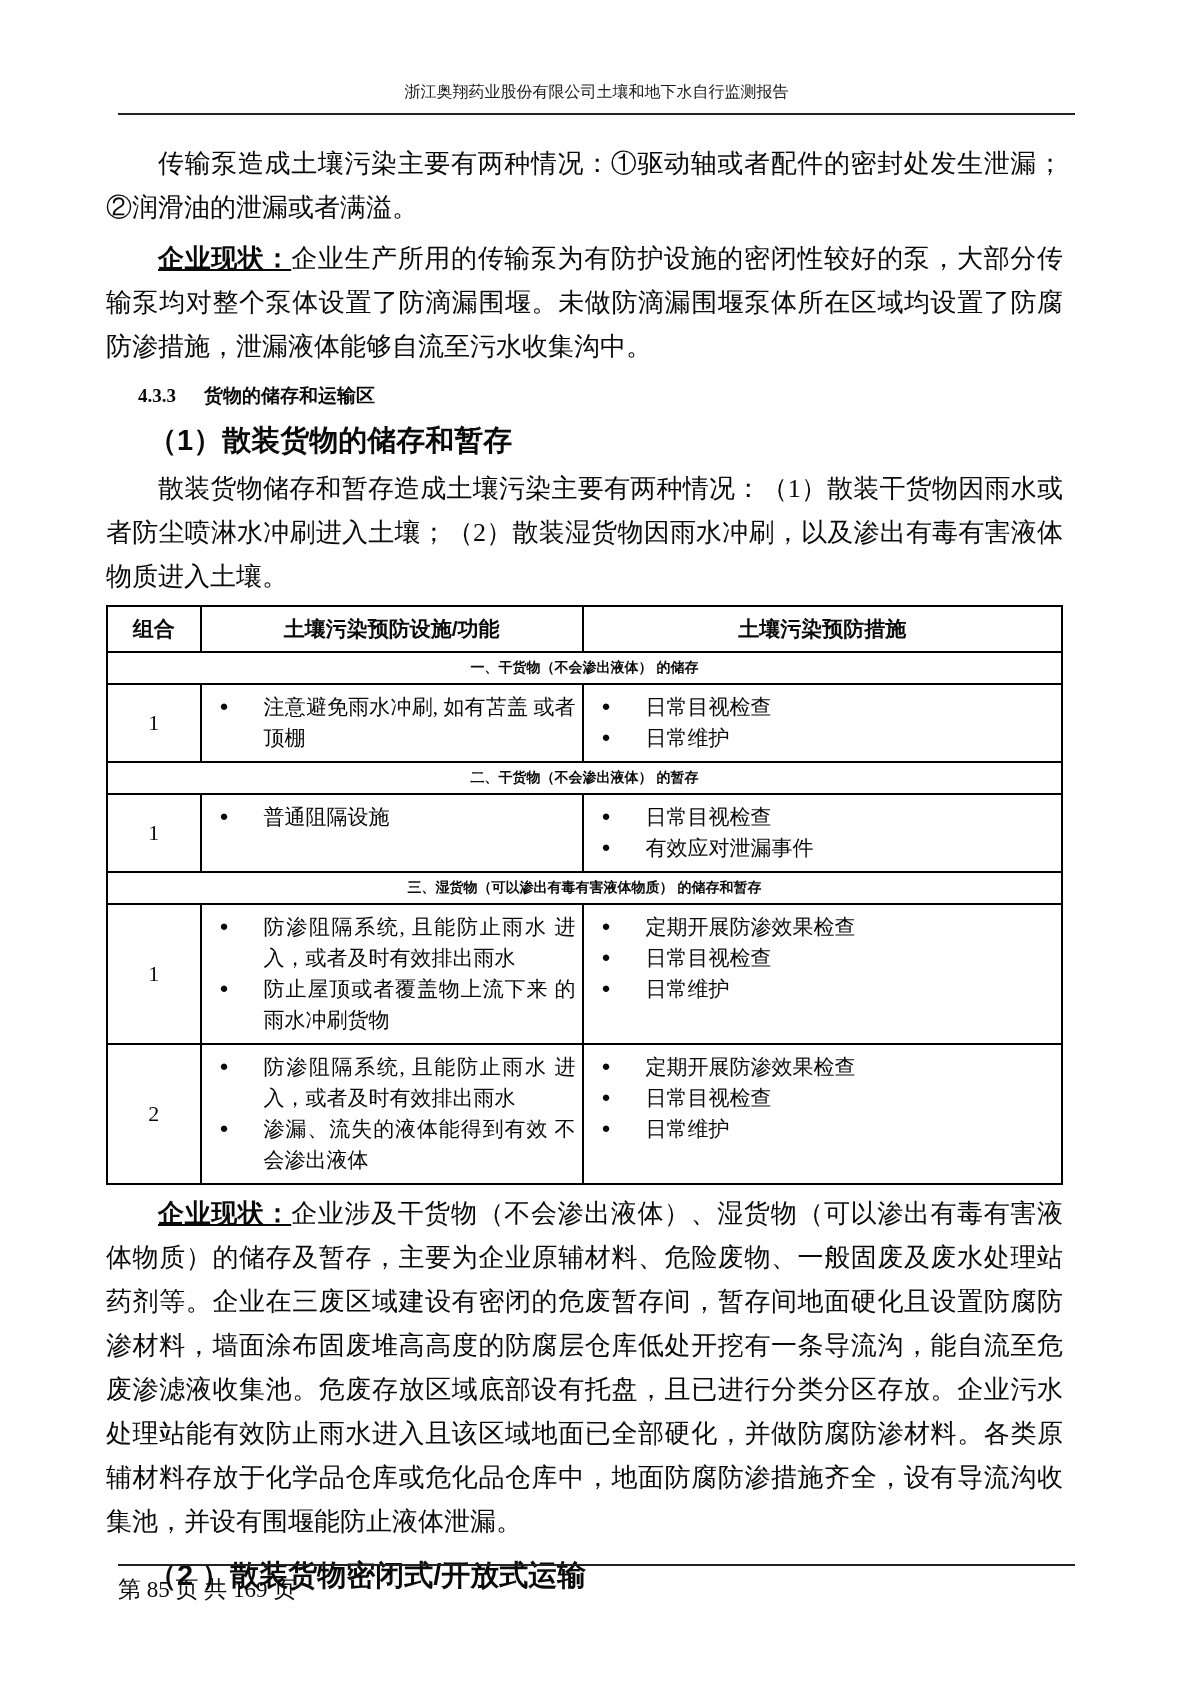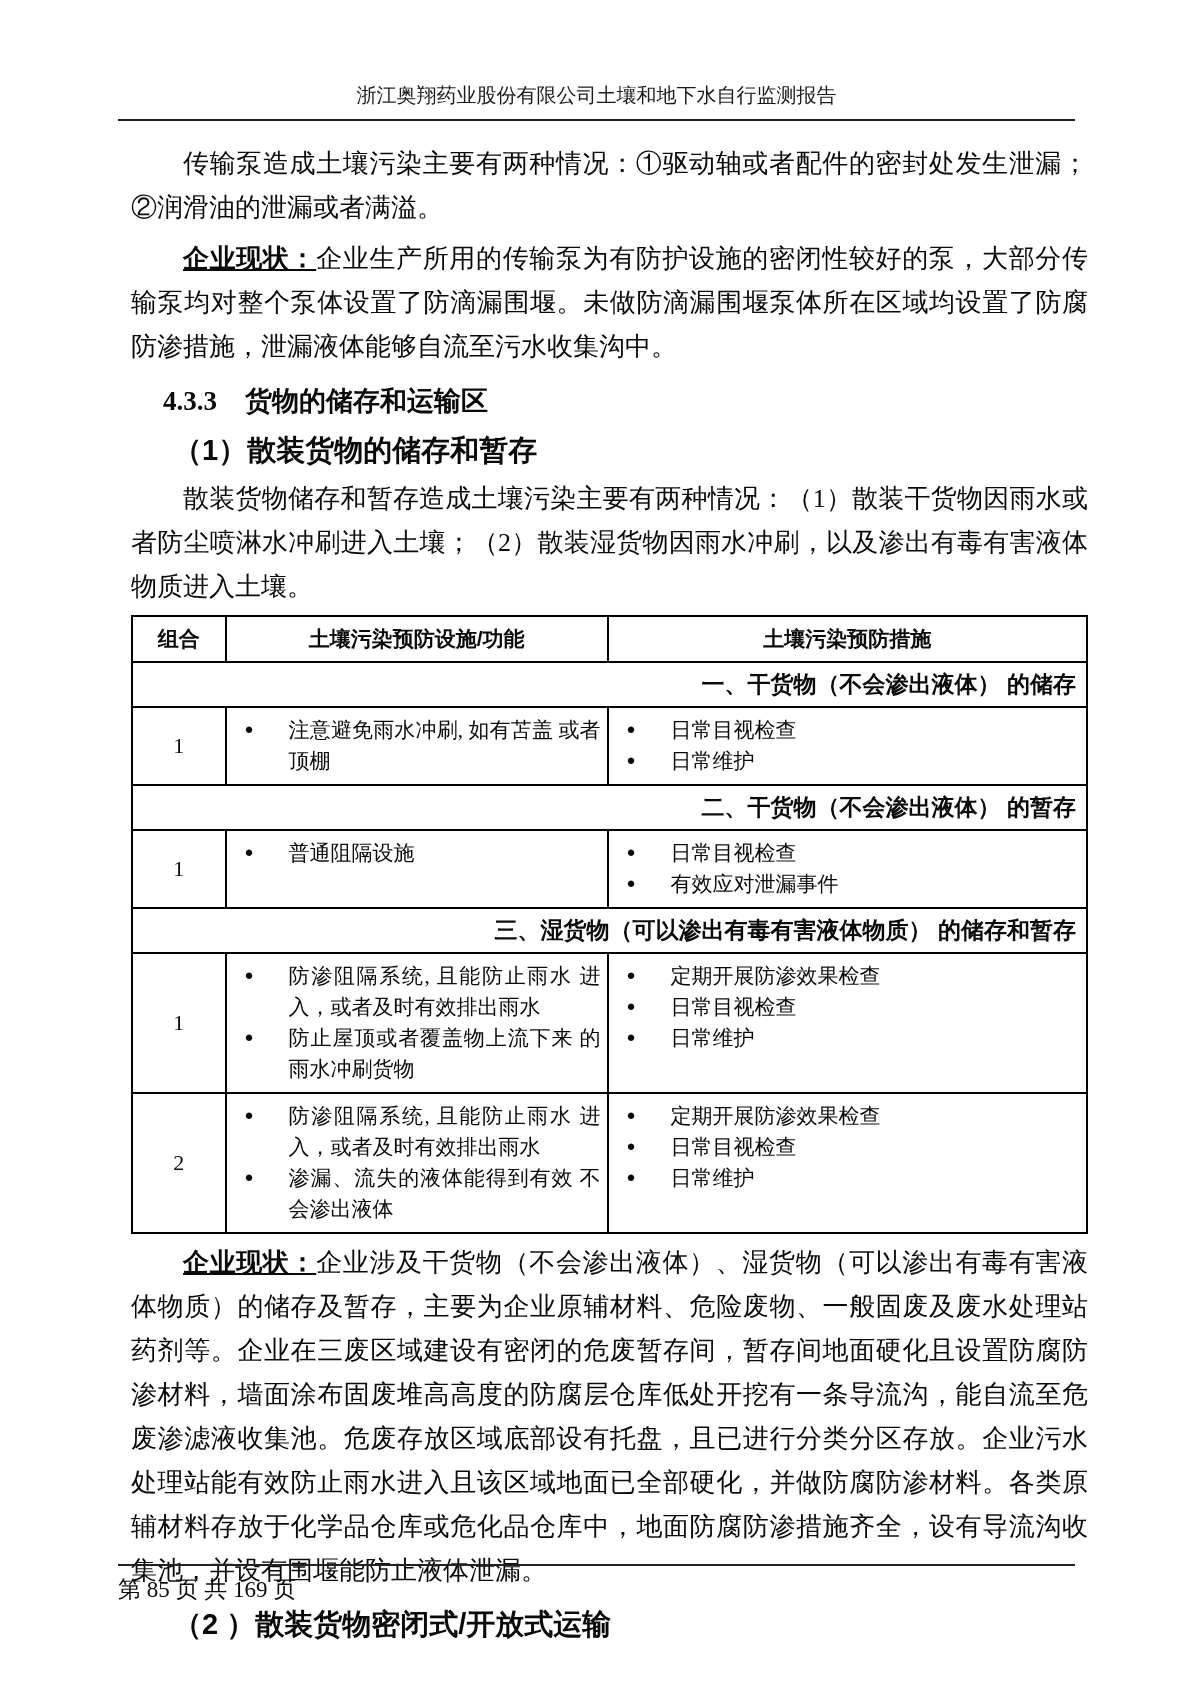--- a/index.html
+++ b/index.html
@@ -6,41 +6,41 @@
   body {
     width: 1199px; height: 1696px;
     position: relative;
     background: #ffffff;
     color: #0a0a0a;
     font-family: "Liberation Serif", serif;
   }
   .page-header {
     position: absolute; top: 82px; left: 118px; width: 957px;
     text-align: center;
-    font-size: 20px;
+    font-size: 16px;
     color: #1a1a1a;
     padding-bottom: 10px;
     border-bottom: 2.5px solid #222222;
   }
   .content {
-    position: absolute; top: 136px; left: 131px; width: 957px;
+    position: absolute; top: 136px; left: 106px; width: 957px;
   }
   .body-para {
     font-size: 26px; line-height: 44px;
     text-align: justify; text-indent: 2em;
     margin: 6px 0;
   }
   .status-label {
     font-family: "Liberation Sans", sans-serif;
     font-weight: bold;
     text-decoration: underline;
   }
   .h-num {
     margin: 14px 0 4px 32px;
-    font-size: 27px; font-weight: bold;
+    font-size: 19px; font-weight: bold;
   }
   .h-num .num { font-family: "Liberation Serif", serif; margin-right: 28px; }
   .h-num .ttl { font-family: "Liberation Sans", sans-serif; }
   .h-sub {
     margin: 12px 0 4px 42px;
     font-size: 29px; font-weight: bold;
     font-family: "Liberation Sans", sans-serif;
   }
   .tbl-caption {
     text-align: center; font-weight: bold; font-size: 26px;
@@ -53,22 +53,22 @@
     border: 2.5px solid #000000;
   }
   table.prevention th, table.prevention td { border: 2px solid #000000; }
   table.prevention th {
     font-family: "Liberation Sans", sans-serif;
     font-weight: bold; font-size: 21px;
     padding: 8px 3px; text-align: center;
   }
   .section-cell {
     font-family: "Liberation Sans", sans-serif;
-    font-weight: bold; font-size: 23px;
-    padding: 6px 10px; text-align: right;
+    font-weight: bold; font-size: 14px;
+    padding: 6px 10px; text-align: center;
   }
   .combo-cell {
     text-align: center; vertical-align: middle;
     font-size: 22px; font-family: "Liberation Serif", serif;
   }
   .list-cell {
     padding: 7px 6px; vertical-align: top;
     font-size: 21px; font-family: "Liberation Serif", serif;
   }
   .li { position: relative; padding-left: 56px; line-height: 31px; text-align: justify; }

